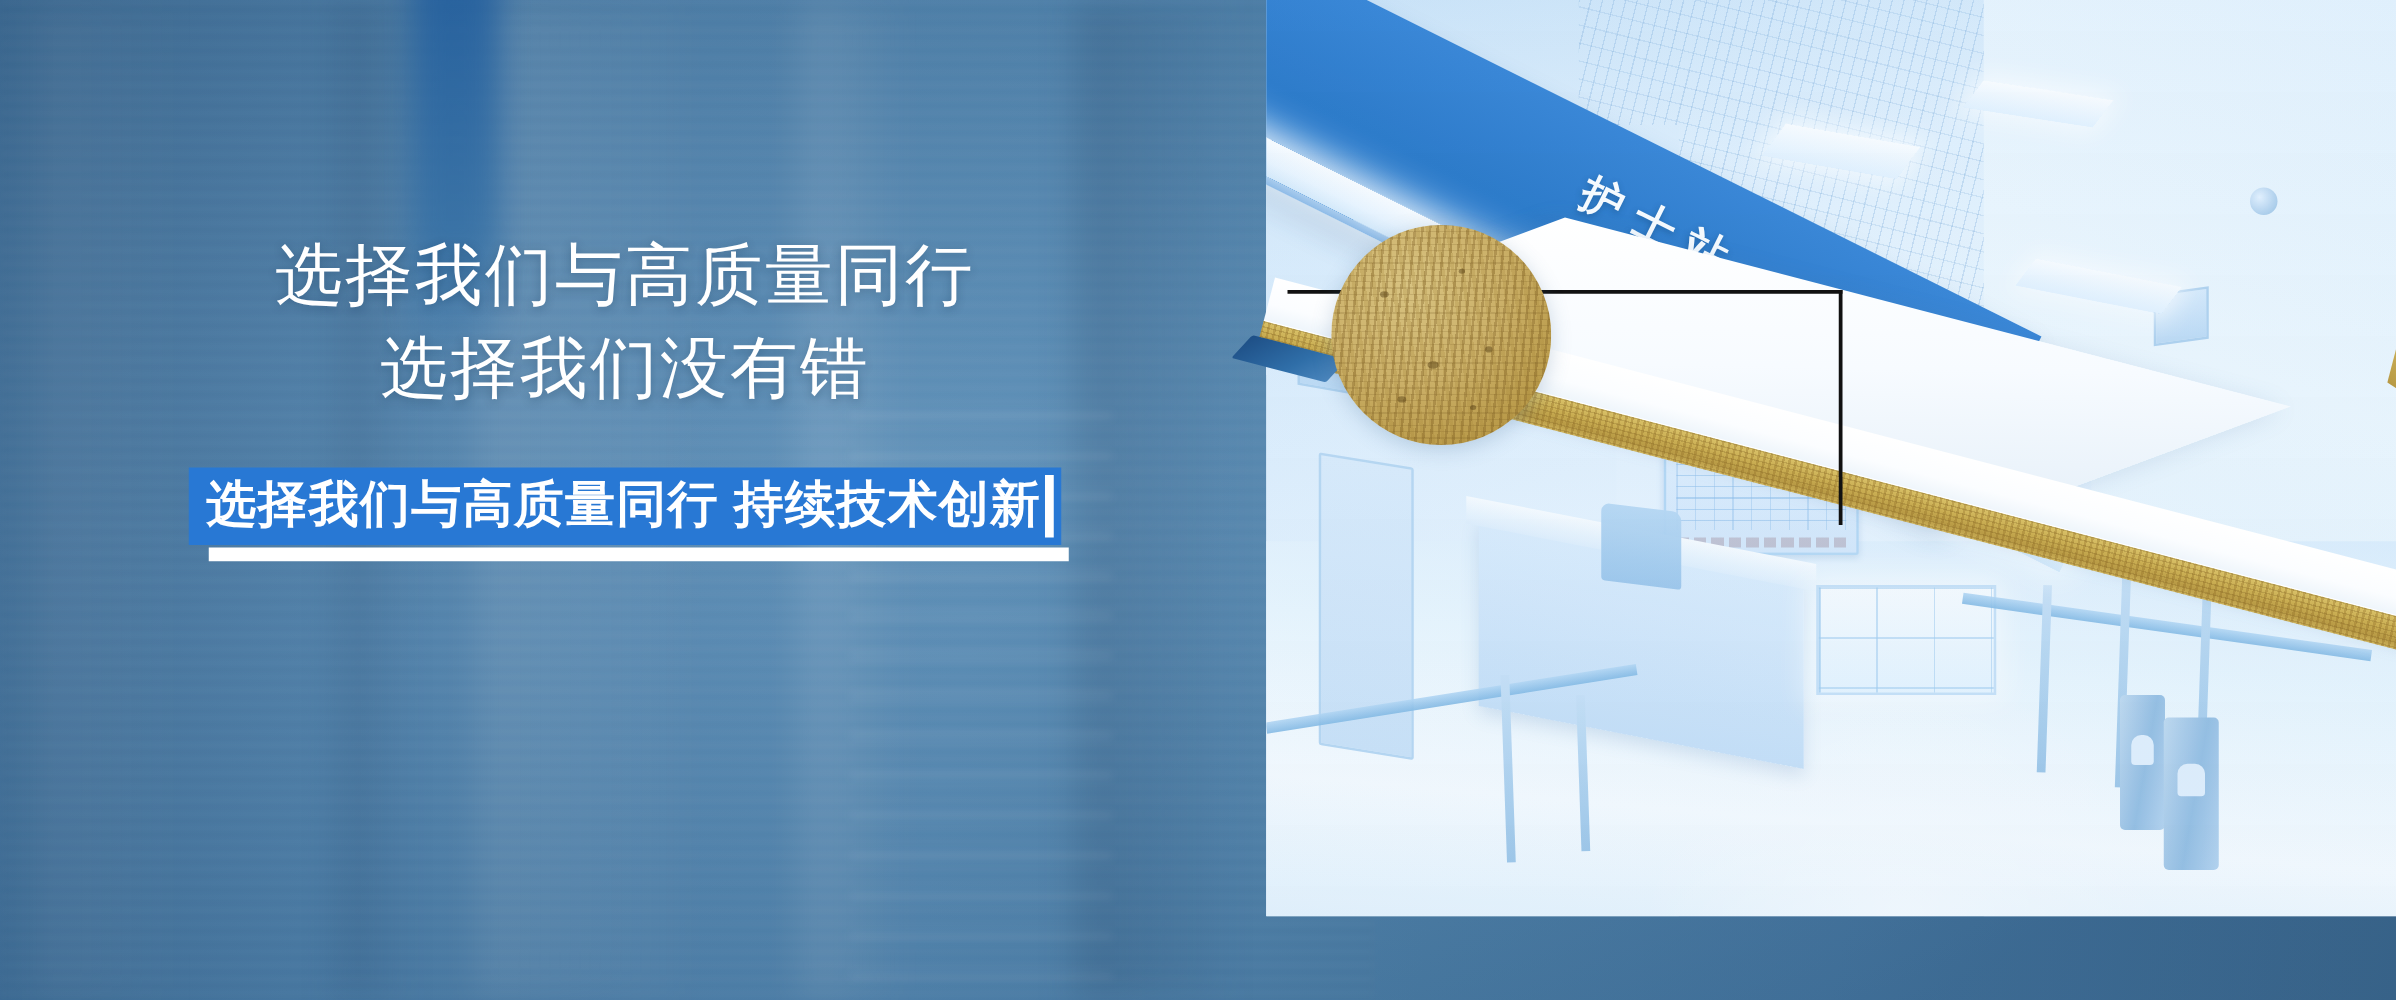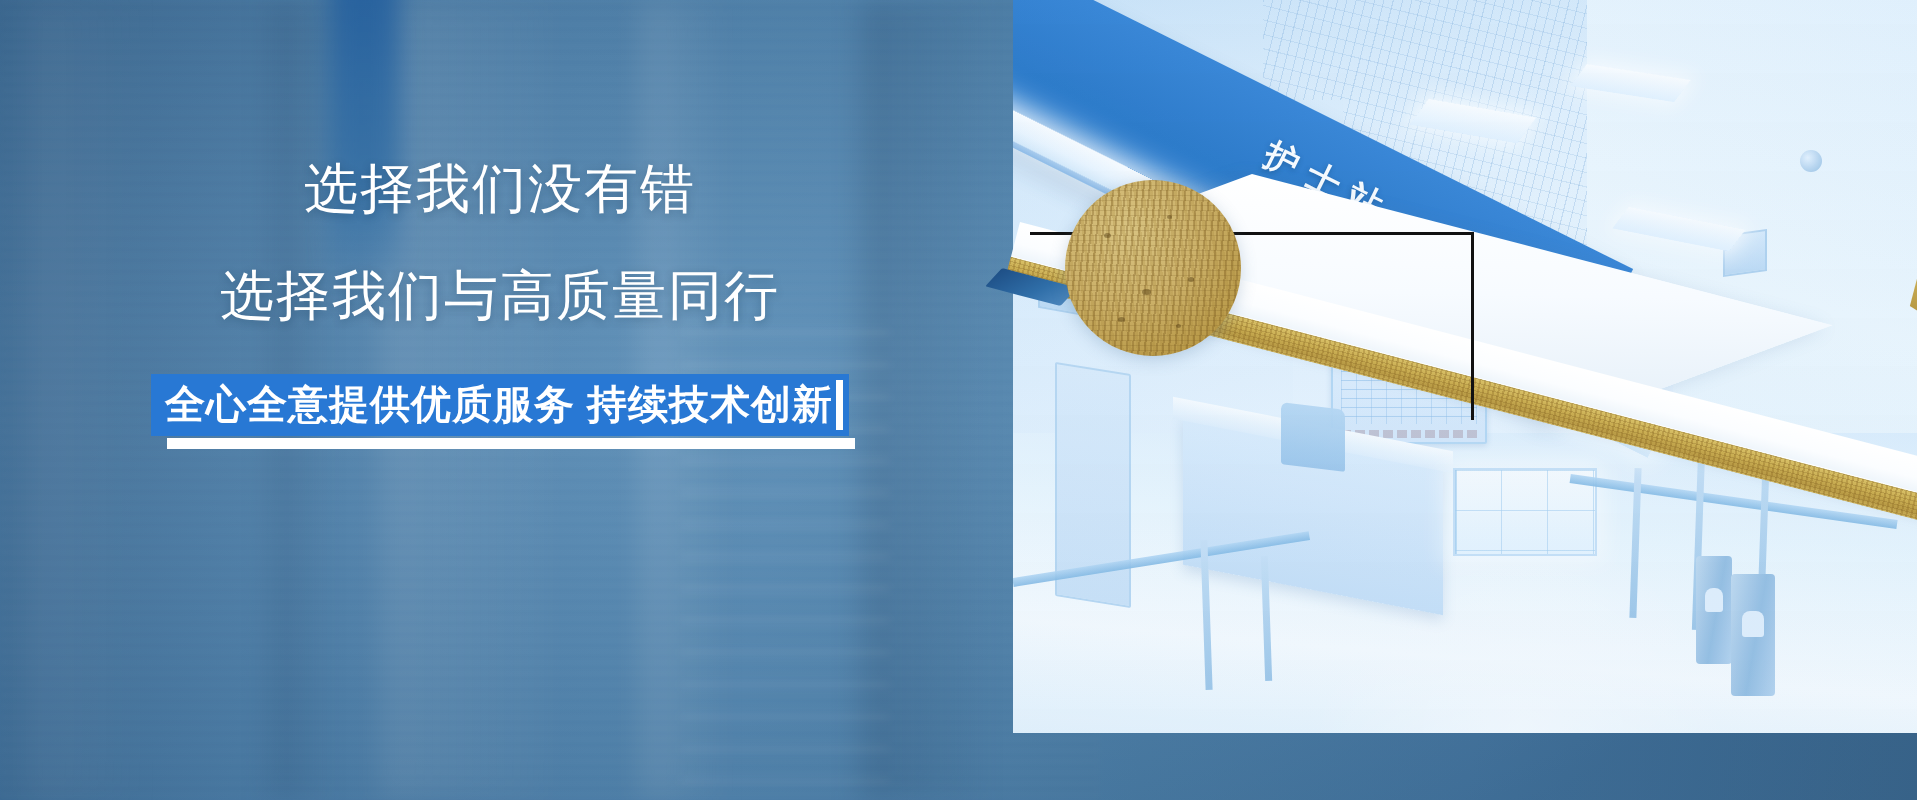--- a/index.html
+++ b/index.html
@@ -427,25 +427,25 @@
   <div class="inset-circle">
     <span class="inset-speck" style="left:22%;top:30%;width:7px;height:5px;"></span>
     <span class="inset-speck" style="left:58%;top:20%;width:5px;height:4px;"></span>
     <span class="inset-speck" style="left:44%;top:62%;width:9px;height:6px;"></span>
     <span class="inset-speck" style="left:70%;top:55%;width:6px;height:5px;"></span>
     <span class="inset-speck" style="left:30%;top:78%;width:7px;height:5px;"></span>
     <span class="inset-speck" style="left:63%;top:82%;width:5px;height:4px;"></span>
   </div>
 
   <div class="text-block">
+    <p class="sub-line sub1">选择我们与高质量同行</p>
     <p class="sub-line sub2">选择我们没有错</p>
-    <p class="sub-line sub1">选择我们与高质量同行</p>
 
     <div class="banner-wrap">
       <div class="banner-bar">
-        <span class="banner-text">全心全意提供优质服务 持续技术创新</span>
+        <span class="banner-text">选择我们与高质量同行 持续技术创新</span>
         <span class="banner-tick"></span>
       </div>
       <div class="banner-underline"></div>
     </div>
   </div>
 
 </div>
 
 </body></html>

